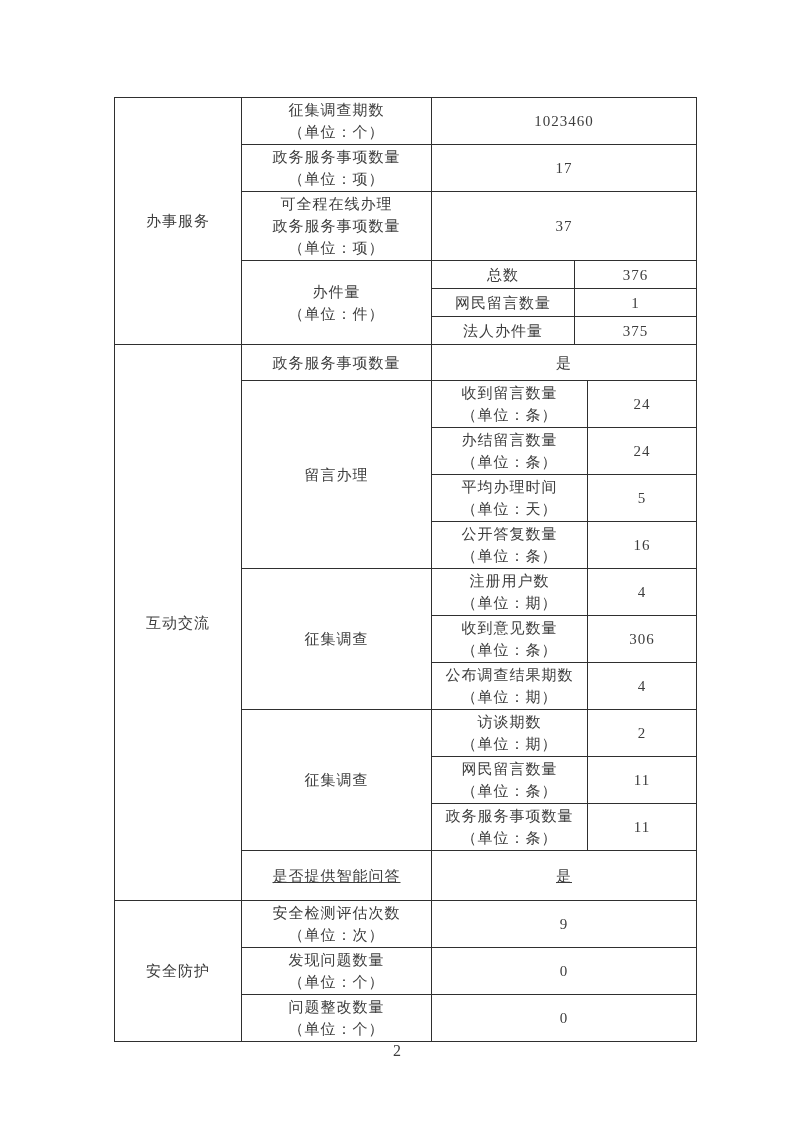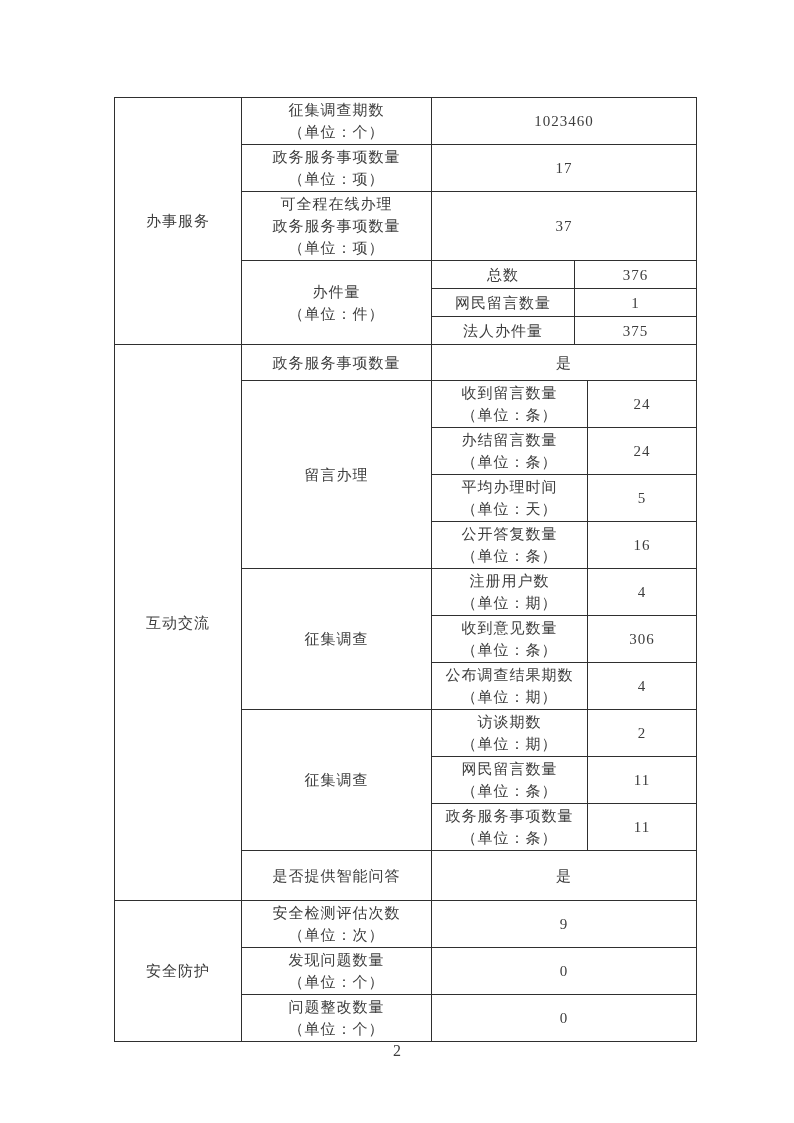--- a/index.html
+++ b/index.html
@@ -35,21 +35,21 @@
     line-height: 22px;
     padding: 1px 2px;
     overflow: hidden;
   }
   td.sec-top { vertical-align: top; padding-top: 5px; }
   td.item, td.sub { white-space: pre-line; }
   tr.h46 { height: 46px; }
   tr.h64 { height: 64px; }
   tr.h28 { height: 28px; }
   tr.h36 { height: 36px; }
-  tr.h50 { height: 50px; }
+  tr.h50 { height: 50px; text-decoration: underline; }
   tr.h44 { height: 44px; }
   .page-number {
     position: absolute;
     top: 1042px;
     left: 0;
     width: 794px;
     text-align: center;
     font-size: 16px;
     color: #3d3d3d;
   }

